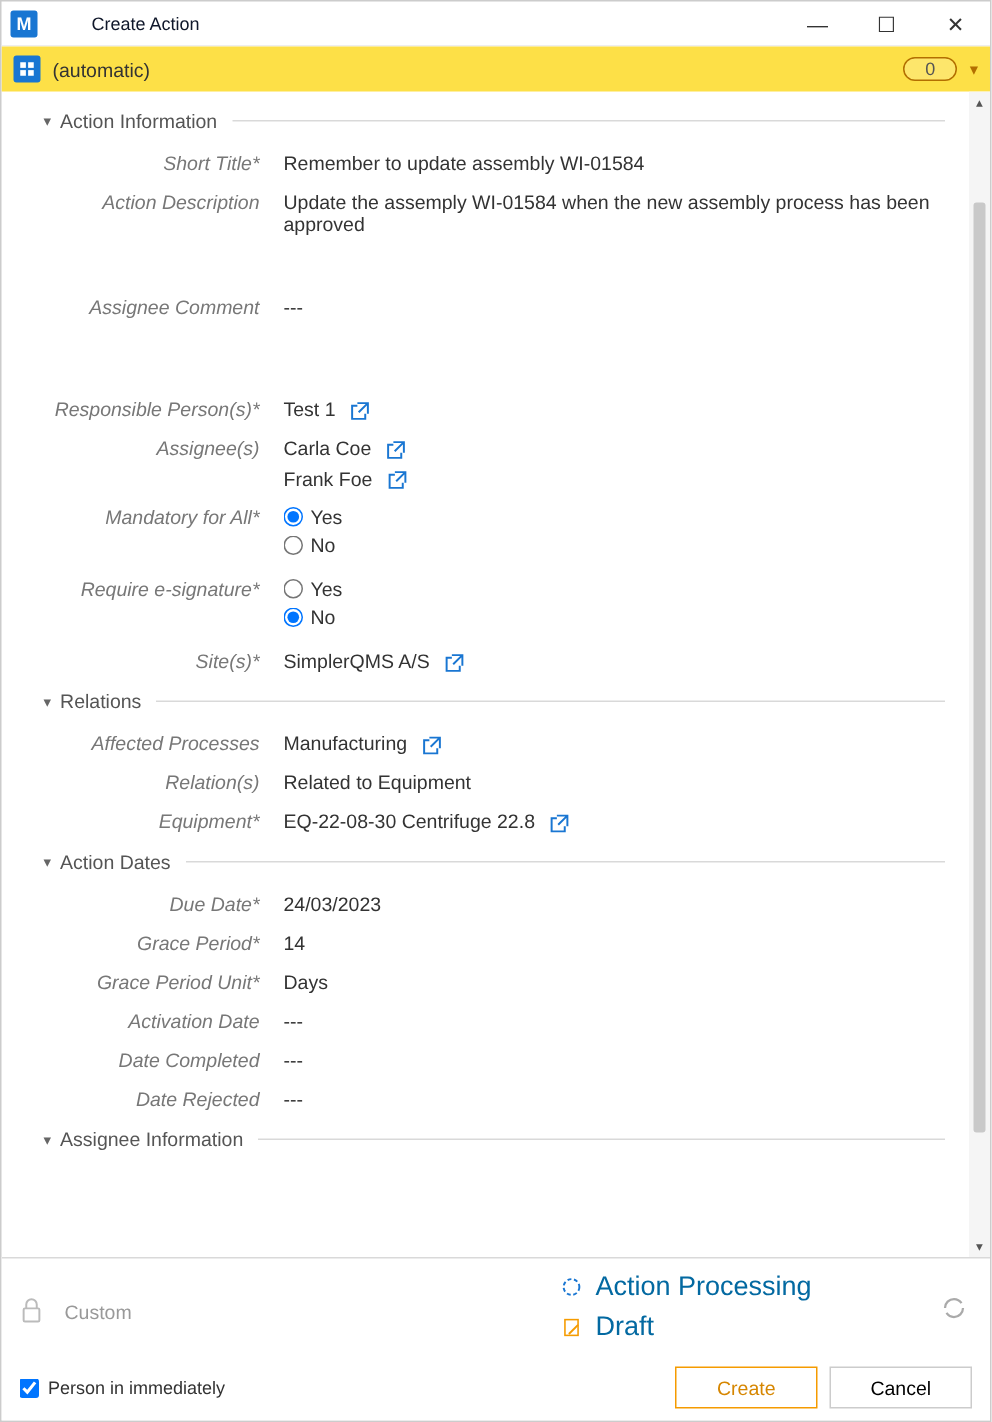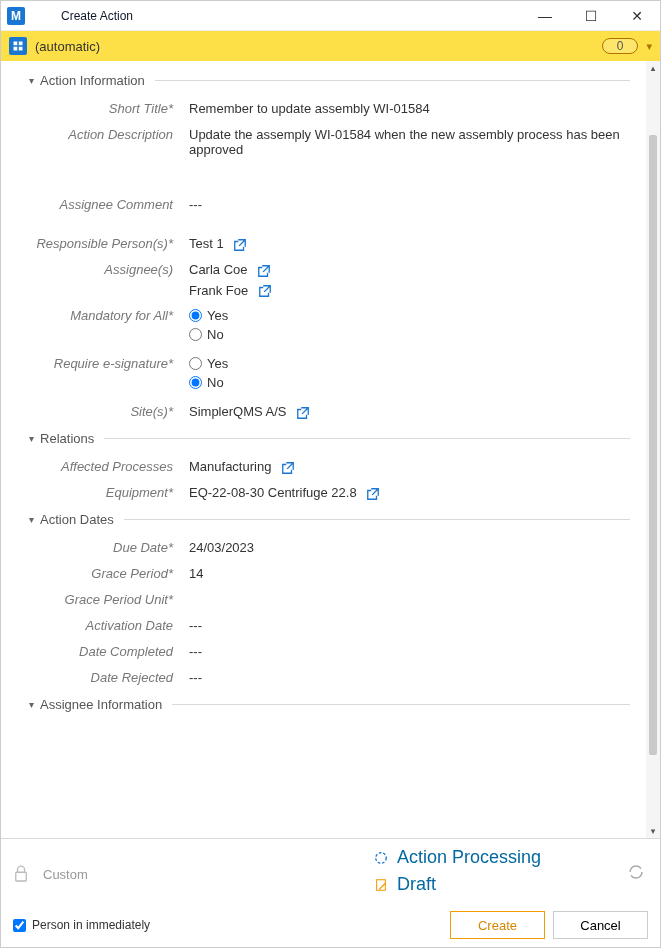--- a/index.html
+++ b/index.html
@@ -93,21 +93,21 @@
       </div>
       <div class="row">
         <div class="label-col">Action Description</div>
         <div class="value-col">Update the assemply WI-01584 when the new assembly process has been approved</div>
       </div>
       <div class="row" style="margin-top:30px;">
         <div class="label-col">Assignee Comment</div>
         <div class="value-col">---</div>
       </div>
 
-      <div class="row" style="margin-top:13px;">
+      <div class="row" style="margin-top:42px;">
         <div class="label-col">Responsible Person(s)*</div>
         <div class="value-col">
           <span>Test 1</span>
           <span class="open-link">
               <svg viewBox="0 0 16 16">
                 <path d="M6 2h8v8M14 2L7 9M12 10v4H2V4h4"></path>
               </svg>
             </span>
         </div>
       </div>
@@ -182,20 +182,24 @@
         <div class="value-col">
           <span>Manufacturing</span>
           <span class="open-link">
               <svg viewBox="0 0 16 16">
                 <path d="M6 2h8v8M14 2L7 9M12 10v4H2V4h4"></path>
               </svg>
             </span>
         </div>
       </div>
       <div class="row">
+        <div class="label-col">Relation(s)</div>
+        <div class="value-col">Related to Equipment</div>
+      </div>
+      <div class="row">
         <div class="label-col">Equipment*</div>
         <div class="value-col">
           <span>EQ-22-08-30 Centrifuge 22.8</span>
           <span class="open-link">
               <svg viewBox="0 0 16 16">
                 <path d="M6 2h8v8M14 2L7 9M12 10v4H2V4h4"></path>
               </svg>
             </span>
         </div>
       </div>
@@ -210,20 +214,21 @@
       <div class="row">
           <div class="label-col">Due Date*</div>
           <div class="value-col">24/03/2023</div>
         </div>
       <div class="row">
           <div class="label-col">Grace Period*</div>
           <div class="value-col">14</div>
         </div>
       <div class="row">
           <div class="label-col">Grace Period Unit*</div>
+          <div class="value-col">Days</div>
         </div>
       <div class="row">
           <div class="label-col">Activation Date</div>
           <div class="value-col">---</div>
         </div>
       <div class="row">
           <div class="label-col">Date Completed</div>
           <div class="value-col">---</div>
         </div>
       <div class="row">

